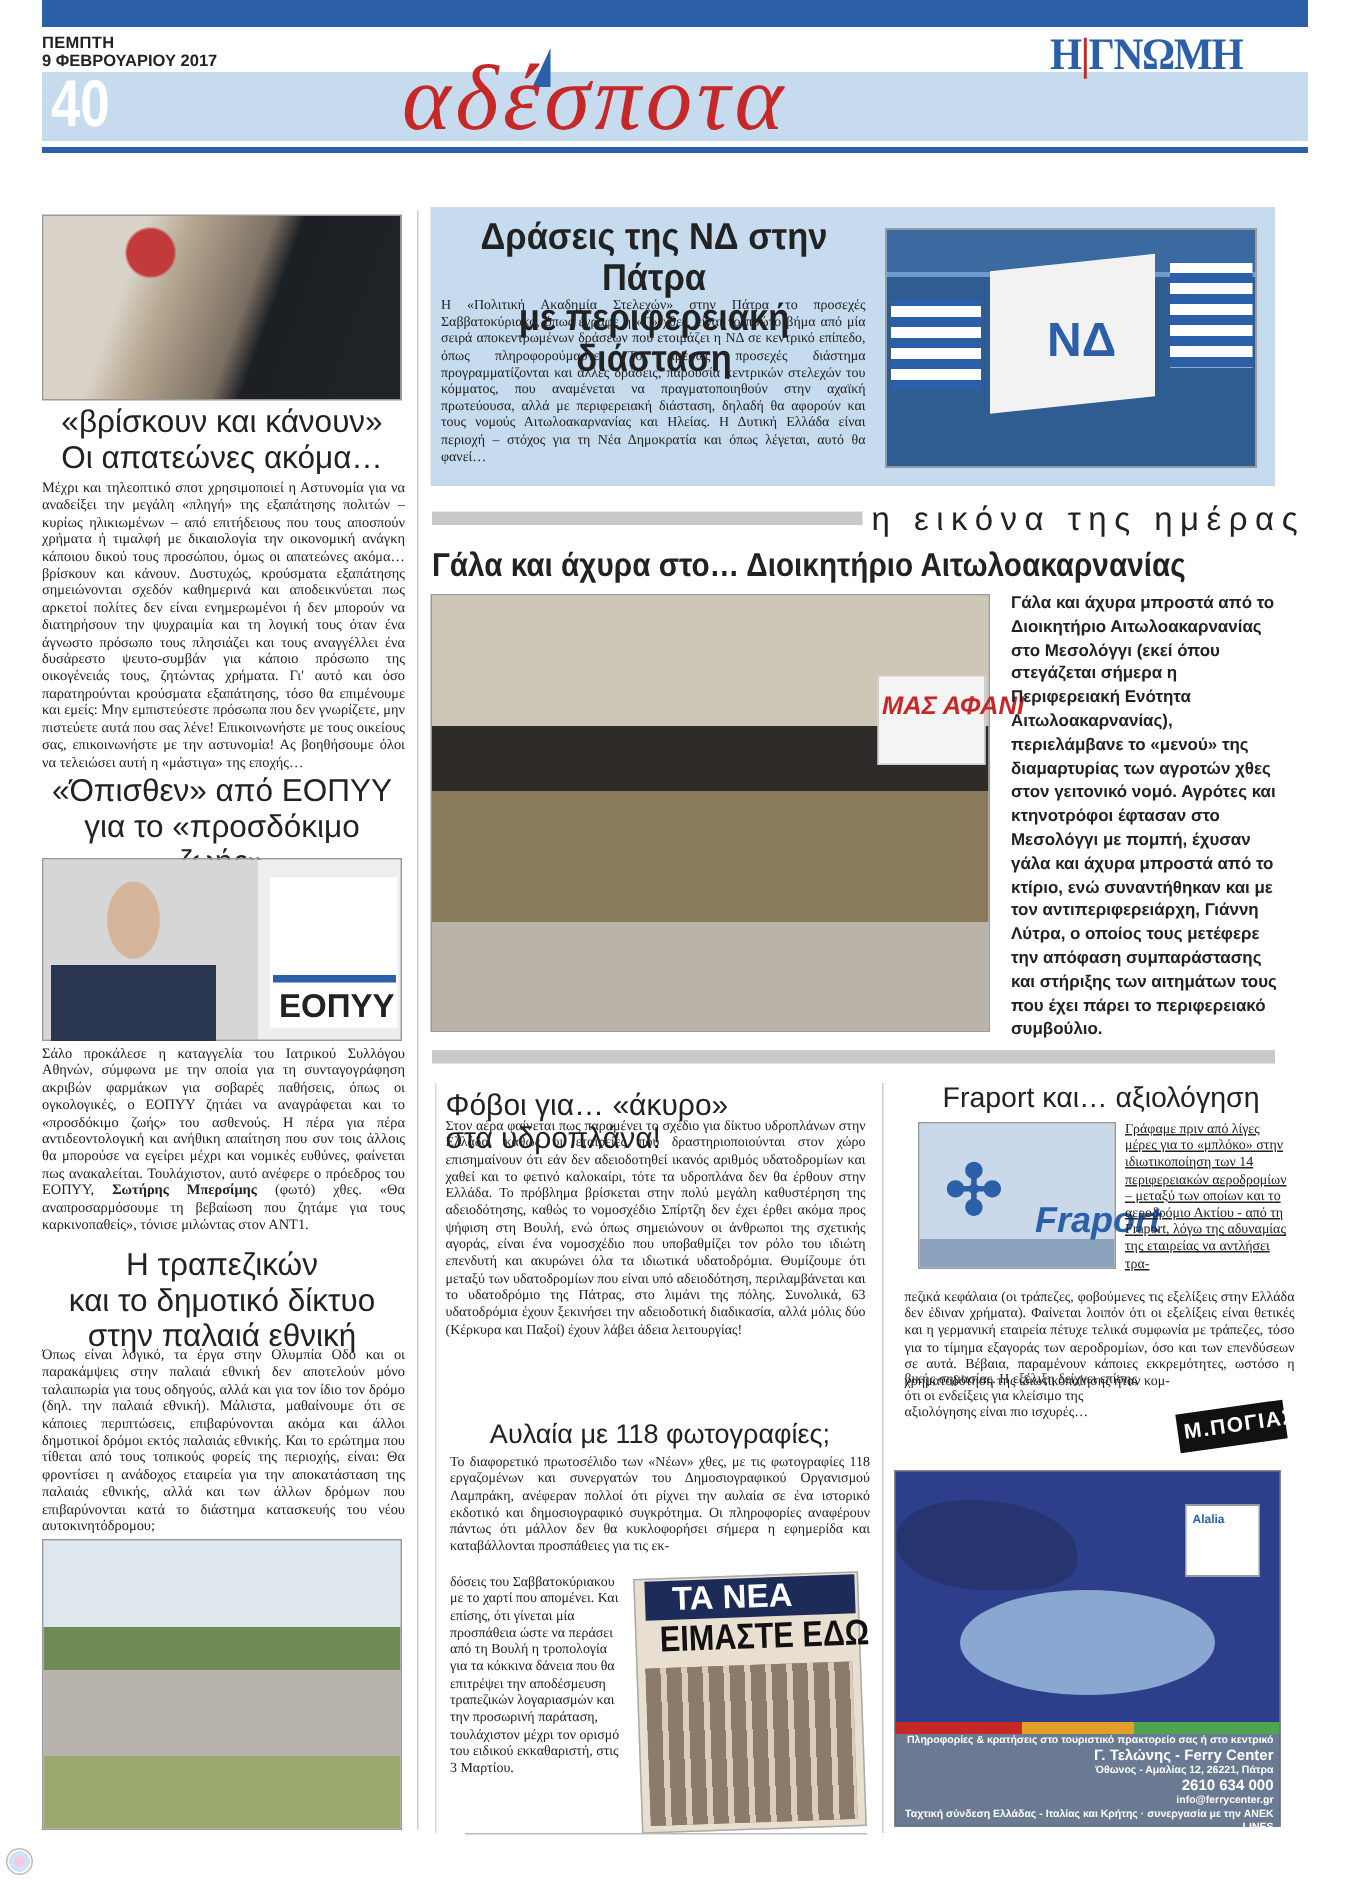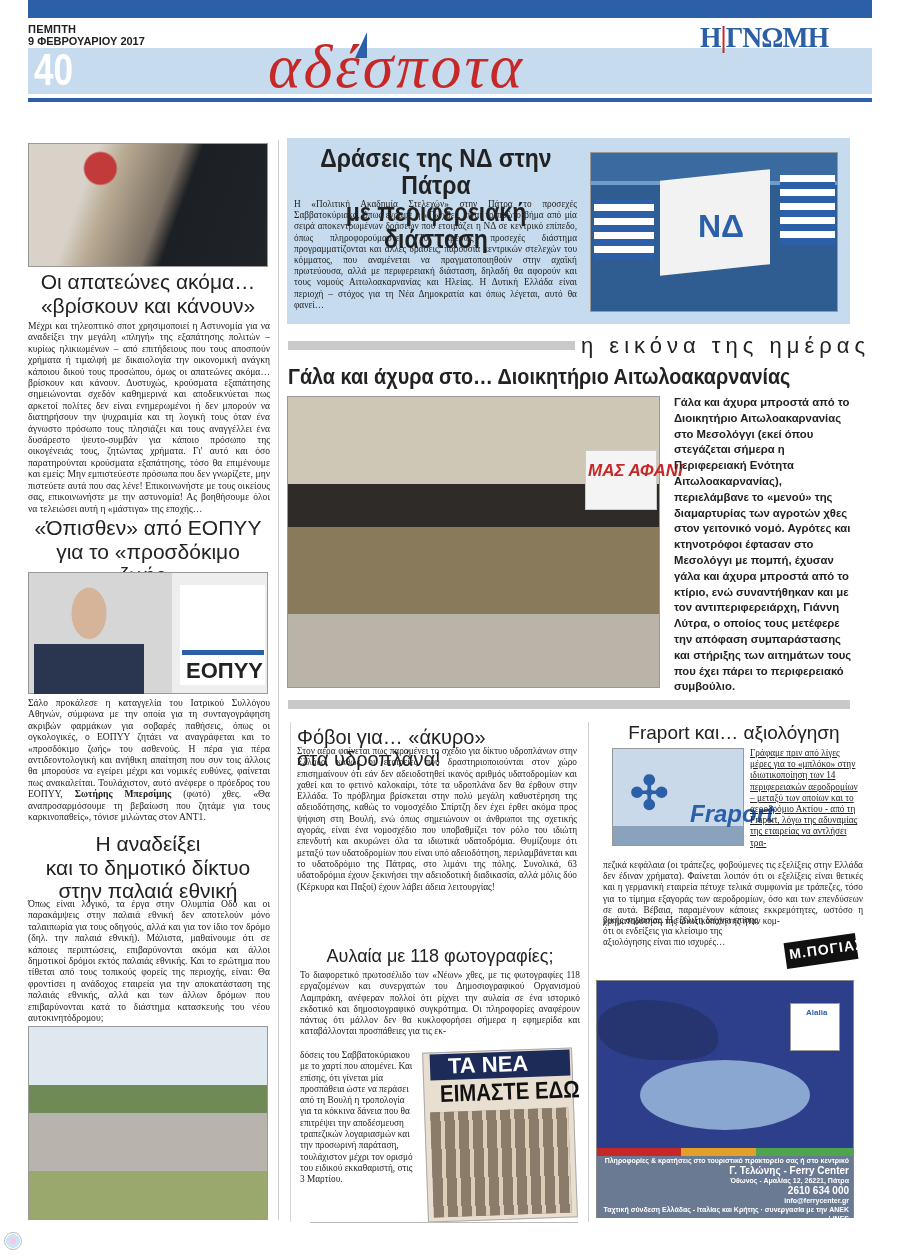--- a/index.html
+++ b/index.html
@@ -56,21 +56,21 @@
   .tanea-sub { left: 440px; top: 1080px; font: bold 24px "Liberation Sans", sans-serif; color: #111; transform: rotate(-2deg) scaleX(0.85); transform-origin: left; }
   .tanea-grid { left: 432px; top: 1110px; width: 138px; height: 105px; transform: rotate(-2deg);
     background: repeating-linear-gradient(90deg, #6b5a4a 0 10px, #d8c8b0 10px 14px), #6b5a4a; opacity: 0.75; }
   .map-land { left: 598px; top: 1000px; width: 120px; height: 60px; background: #26346f; border-radius: 40% 60% 30% 50%; }
   .map-sea { left: 640px; top: 1060px; width: 170px; height: 70px; background: #8aa7d2; border-radius: 50%; }
   .map-stripes { left: 597px; top: 1148px; width: 256px; height: 8px;
     background: linear-gradient(90deg, #c62828 0 33%, #e2a02a 33% 62%, #4fa54f 62% 100%); }
   .map-info { left: 597px; top: 1156px; width: 256px; height: 62px; background: #6a7a92; color: #ffffff; text-align: right; padding: 0 4px; font: bold 7px "Liberation Sans", sans-serif; line-height: 9px; }
   .map-info .big { font-size: 10px; line-height: 11px; }
   .map-legend { left: 790px; top: 1003px; width: 50px; height: 48px; background: #ffffff; border: 1px solid #999; }
-  .map-legend-logo { left: 795px; top: 1008px; font: bold 8px "Liberation Sans", sans-serif; color: #2b5fa8; margin-left: 11px; }
+  .map-legend-logo { left: 795px; top: 1008px; font: bold 8px "Liberation Sans", sans-serif; color: #2b5fa8; }
   .pogias { left: 785px; top: 938px; width: 72px; height: 26px; background: #111; transform: rotate(-8deg); }
   .pogias-text { left: 789px; top: 941px; font: bold 14px "Liberation Sans", sans-serif; color: #ffffff; transform: rotate(-8deg); letter-spacing: 1px; }
 
   
   .nd-box { left: 287px; top: 138px; width: 563px; height: 186px; background: #c6dcee; }
   .gray-rule-1 { left: 288px; top: 341px; width: 562px; height: 9px; background: #c9c9c9; }
   .gray-rule-2 { left: 288px; top: 700px; width: 562px; height: 9px; background: #c9c9c9; }
   .vline-left { left: 278px; top: 140px; width: 1px; height: 1080px; background: #cfcfcf; }
   .vline-mid { left: 588px; top: 722px; width: 1px; height: 500px; background: #cfcfcf; }
   .vline-mid2 { left: 290px; top: 722px; width: 1px; height: 500px; background: #d8d8d8; }
@@ -120,38 +120,38 @@
 <div class="abs section-flag"></div>
 <div class="abs section-title">αδέσποτα</div>
 <div class="abs logo"><span>Η</span><span class="red">|</span><span>ΓΝΩΜΗ</span></div>
 
 <div class="abs vline-left"></div>
 <div class="abs vline-mid2"></div>
 <div class="abs vline-mid"></div>
 
 <div class="abs photo photo-card"></div>
 <div class="abs hl hl-thin hl-scam">
+  <div>«βρίσκουν και κάνουν»</div>
   <div>Οι απατεώνες ακόμα…</div>
-  <div>«βρίσκουν και κάνουν»</div>
 </div>
 <div class="abs body body-scam">Μέχρι και τηλεοπτικό σποτ χρησιμοποιεί η Αστυνομία για να αναδείξει την μεγάλη «πληγή» της εξαπάτησης πολιτών – κυρίως ηλικιωμένων – από επιτήδειους που τους αποσπούν χρήματα ή τιμαλφή με δικαιολογία την οικονομική ανάγκη κάποιου δικού τους προσώπου, όμως οι απατεώνες ακόμα… βρίσκουν και κάνουν. Δυστυχώς, κρούσματα εξαπάτησης σημειώνονται σχεδόν καθημερινά και αποδεικνύεται πως αρκετοί πολίτες δεν είναι ενημερωμένοι ή δεν μπορούν να διατηρήσουν την ψυχραιμία και τη λογική τους όταν ένα άγνωστο πρόσωπο τους πλησιάζει και τους αναγγέλλει ένα δυσάρεστο ψευτο-συμβάν για κάποιο πρόσωπο της οικογένειάς τους, ζητώντας χρήματα. Γι' αυτό και όσο παρατηρούνται κρούσματα εξαπάτησης, τόσο θα επιμένουμε και εμείς: Μην εμπιστεύεστε πρόσωπα που δεν γνωρίζετε, μην πιστεύετε αυτά που σας λένε! Επικοινωνήστε με τους οικείους σας, επικοινωνήστε με την αστυνομία! Ας βοηθήσουμε όλοι να τελειώσει αυτή η «μάστιγα» της εποχής…</div>
 
 <div class="abs hl hl-thin hl-eopyy">
   <div>«Όπισθεν» από ΕΟΠΥΥ</div>
   <div>για το «προσδόκιμο ζωής»</div>
 </div>
 <div class="abs photo photo-eopyy"></div>
 <div class="abs eopyy-person"></div>
 <div class="abs eopyy-sign"></div>
 <div class="abs eopyy-stripe"></div>
 <div class="abs eopyy-text">ΕΟΠΥΥ</div>
 <div class="abs body body-eopyy"><span>Σάλο προκάλεσε η καταγγελία του Ιατρικού Συλλόγου Αθηνών, σύμφωνα με την οποία για τη συνταγογράφηση ακριβών φαρμάκων για σοβαρές παθήσεις, όπως οι ογκολογικές, ο ΕΟΠΥΥ ζητάει να αναγράφεται και το «προσδόκιμο ζωής» του ασθενούς. Η πέρα για πέρα αντιδεοντολογική και ανήθικη απαίτηση που συν τοις άλλοις θα μπορούσε να εγείρει μέχρι και νομικές ευθύνες, φαίνεται πως ανακαλείται. Τουλάχιστον, αυτό ανέφερε ο πρόεδρος του ΕΟΠΥΥ,</span> <b>Σωτήρης Μπερσίμης</b> <span>(φωτό) χθες. «Θα αναπροσαρμόσουμε τη βεβαίωση που ζητάμε για τους καρκινοπαθείς», τόνισε μιλώντας στον ΑΝΤ1.</span></div>
 
 <div class="abs hl hl-thin hl-road">
-  <div>Η αναδείξει</div>
+  <div>Η τραπεζικών</div>
   <div>και το δημοτικό δίκτυο</div>
   <div>στην παλαιά εθνική</div>
 </div>
 <div class="abs body body-road">Όπως είναι λογικό, τα έργα στην Ολυμπία Οδό και οι παρακάμψεις στην παλαιά εθνική δεν αποτελούν μόνο ταλαιπωρία για τους οδηγούς, αλλά και για τον ίδιο τον δρόμο (δηλ. την παλαιά εθνική). Μάλιστα, μαθαίνουμε ότι σε κάποιες περιπτώσεις, επιβαρύνονται ακόμα και άλλοι δημοτικοί δρόμοι εκτός παλαιάς εθνικής. Και το ερώτημα που τίθεται από τους τοπικούς φορείς της περιοχής, είναι: Θα φροντίσει η ανάδοχος εταιρεία για την αποκατάσταση της παλαιάς εθνικής, αλλά και των άλλων δρόμων που επιβαρύνονται κατά το διάστημα κατασκευής του νέου αυτοκινητόδρομου;</div>
 <div class="abs photo photo-road"></div>
 
 <div class="abs nd-box"></div>
 <div class="abs hl hl-bold hl-nd">
   <div>Δράσεις της ΝΔ στην Πάτρα</div>
   <div>με περιφερειακή διάσταση</div>

